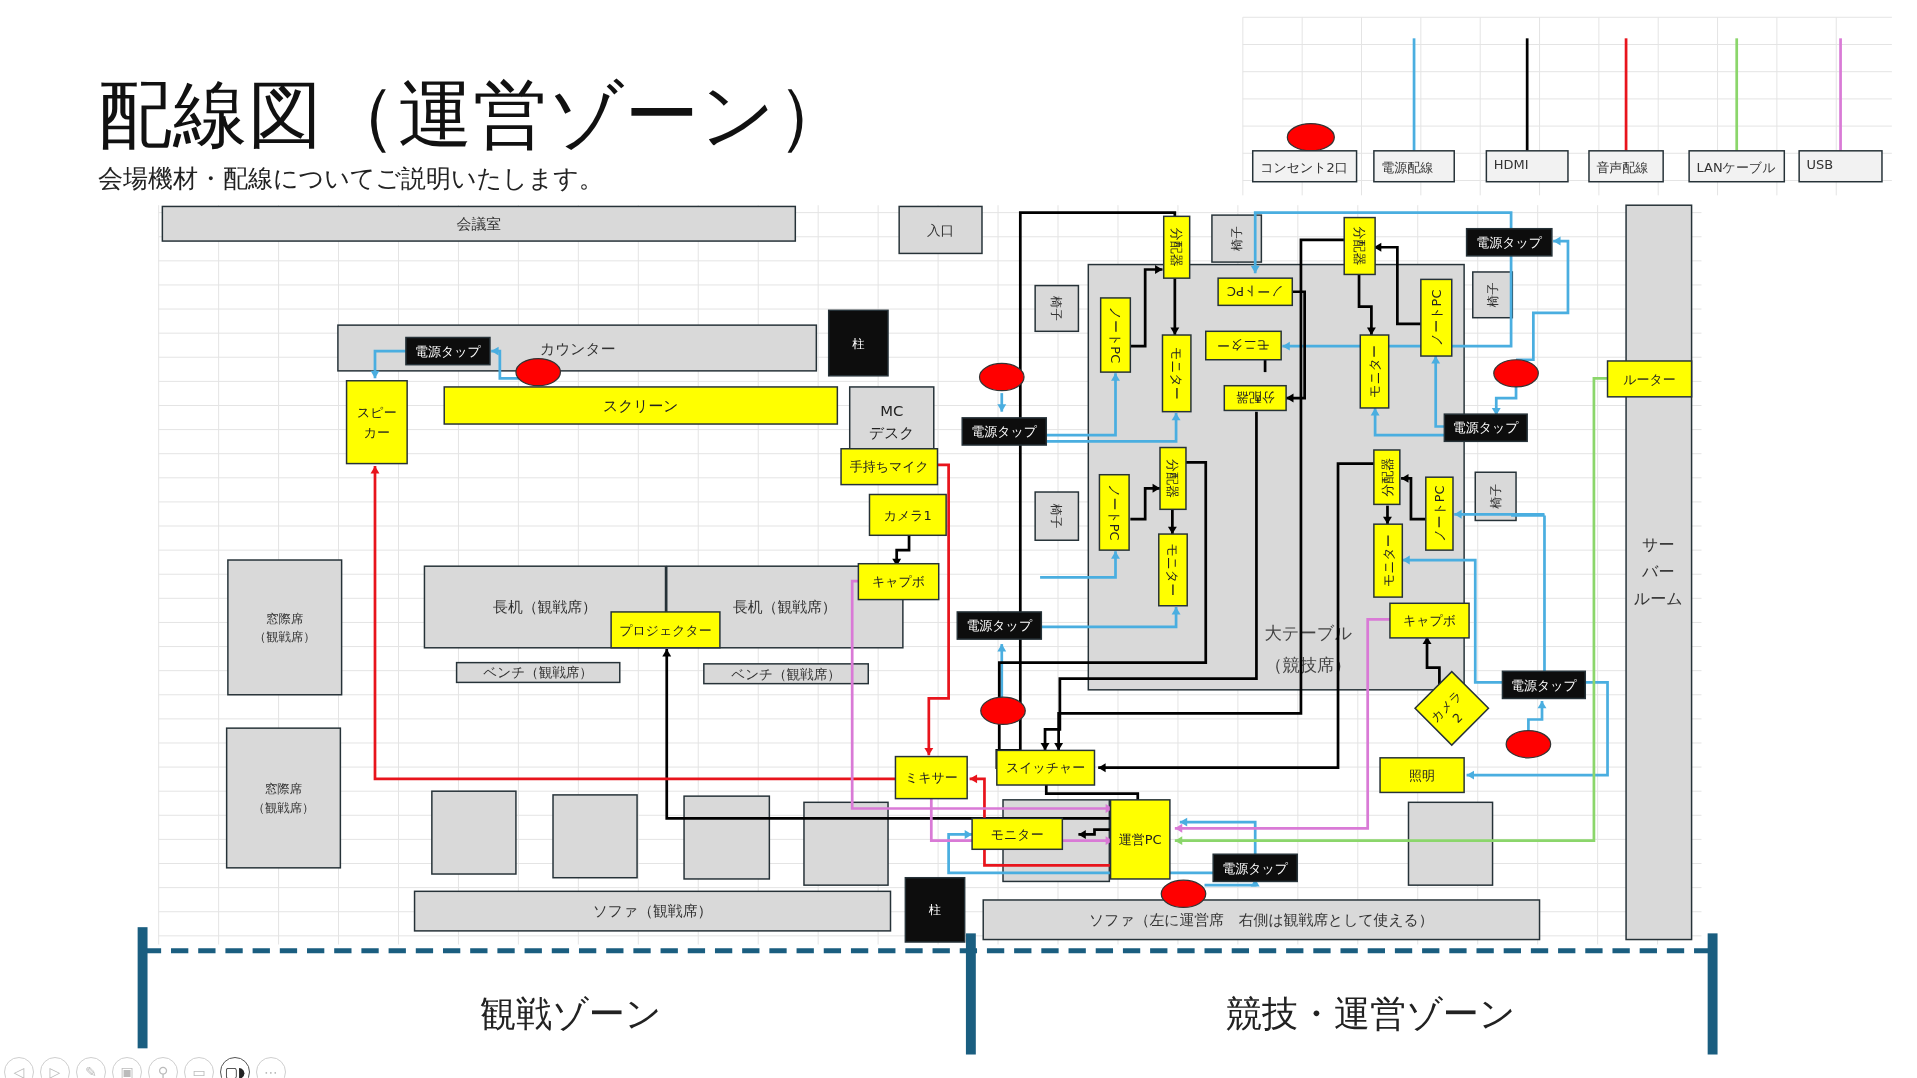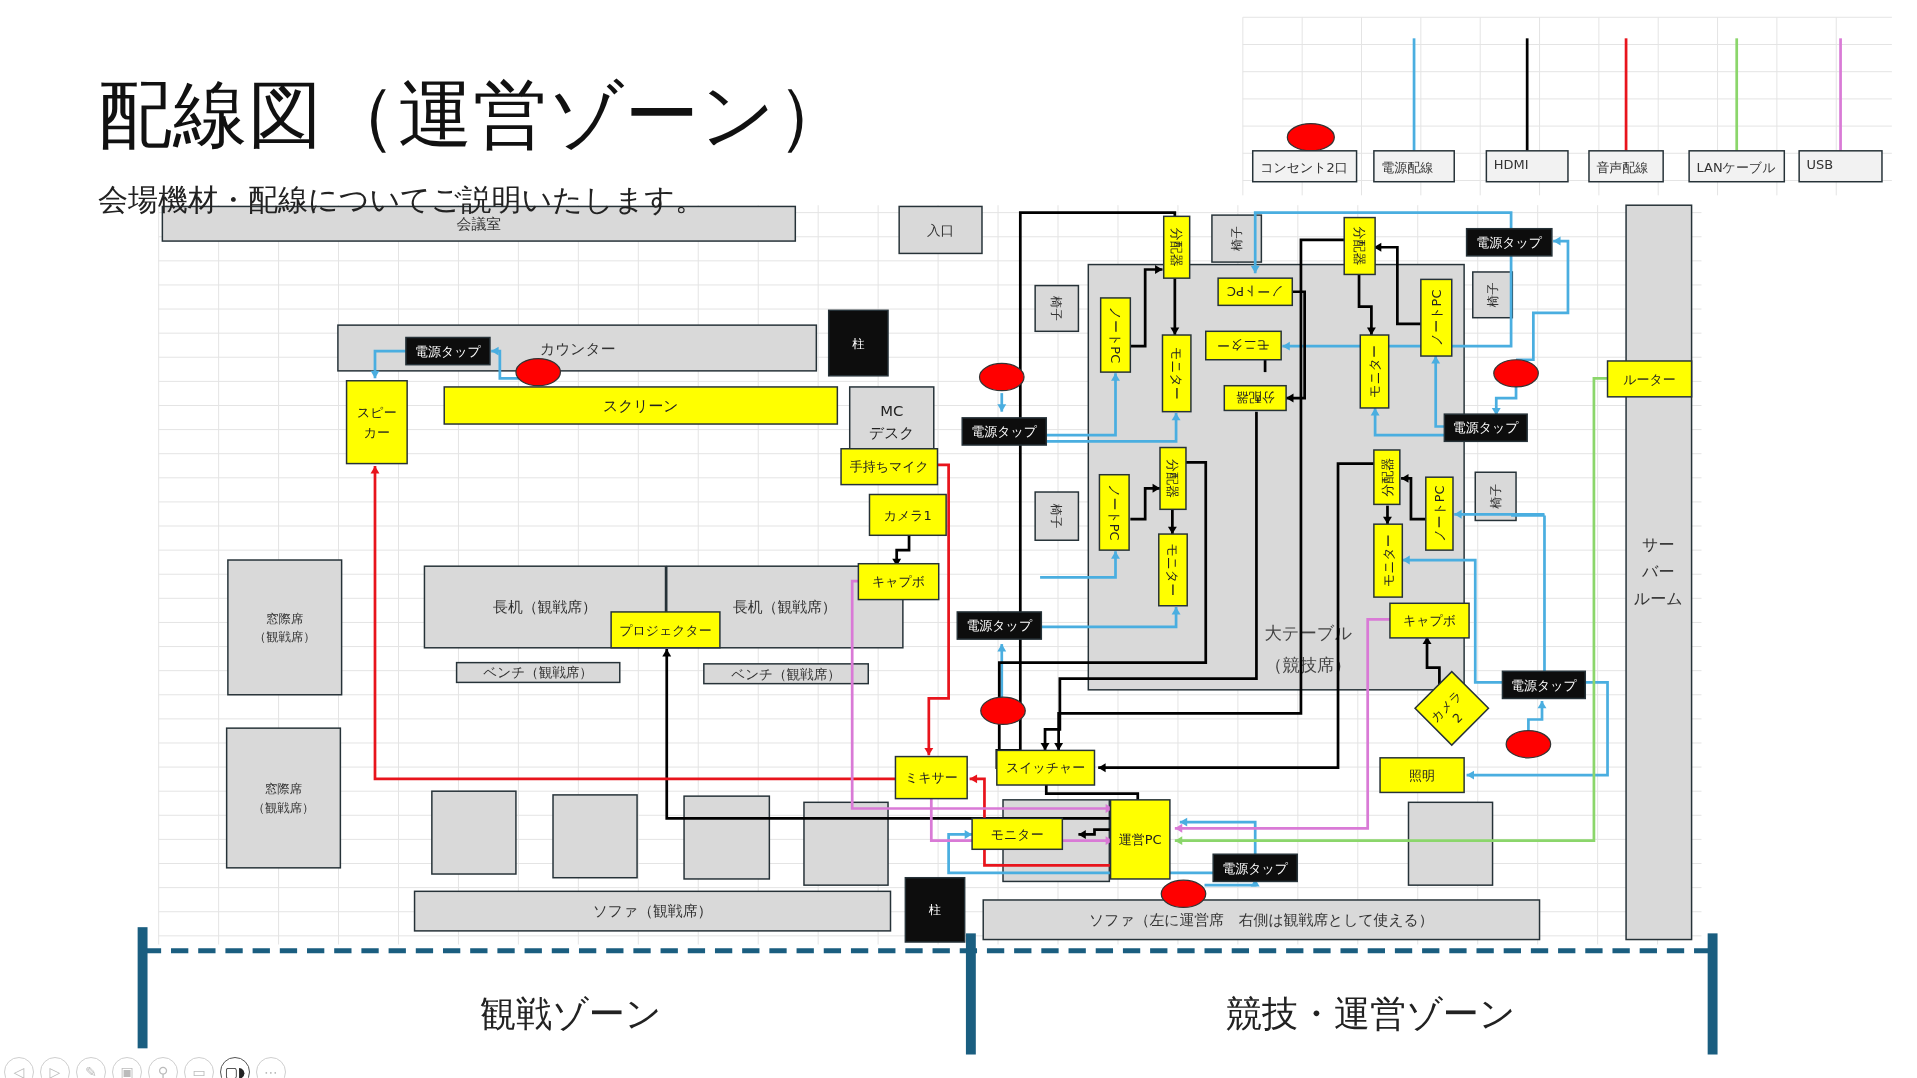--- a/index.html
+++ b/index.html
@@ -1,19 +1,19 @@
 <!DOCTYPE html>
 <html><head>
 <meta charset="utf-8">
 <style>
   html,body{margin:0;padding:0;background:#fff;}
   body{width:1917px;height:1078px;overflow:hidden;position:relative;font-family:"DejaVu Sans","Liberation Sans",sans-serif;}
   #stage{position:absolute;left:0;top:0;width:1917px;height:1078px;}
   .title{position:absolute;left:98px;top:66px;font-size:74px;color:#111;letter-spacing:1px;font-family:"DejaVu Sans",sans-serif;font-weight:normal;white-space:nowrap;}
-  .subtitle{position:absolute;left:98px;top:162px;font-size:30px;color:#222;white-space:nowrap;font-family:"DejaVu Sans",sans-serif;margin-top:18px;}
+  .subtitle{position:absolute;left:98px;top:162px;font-size:25px;color:#222;white-space:nowrap;font-family:"DejaVu Sans",sans-serif;}
   .zone-label{position:absolute;font-size:36px;color:#222;white-space:nowrap;}
   #toolbar{position:absolute;left:4px;top:1057px;display:flex;gap:6px;}
   .tb{width:30px;height:30px;border-radius:50%;border:1px solid #cfcfcf;display:flex;align-items:center;justify-content:center;color:#bbb;font-size:14px;box-sizing:border-box;background:#fff;}
   .tb.active{border-color:#555;color:#222;}
   svg text{font-family:"DejaVu Sans","Liberation Sans",sans-serif;}
 </style>
 </head>
 <body>
 
 <div id="stage">

